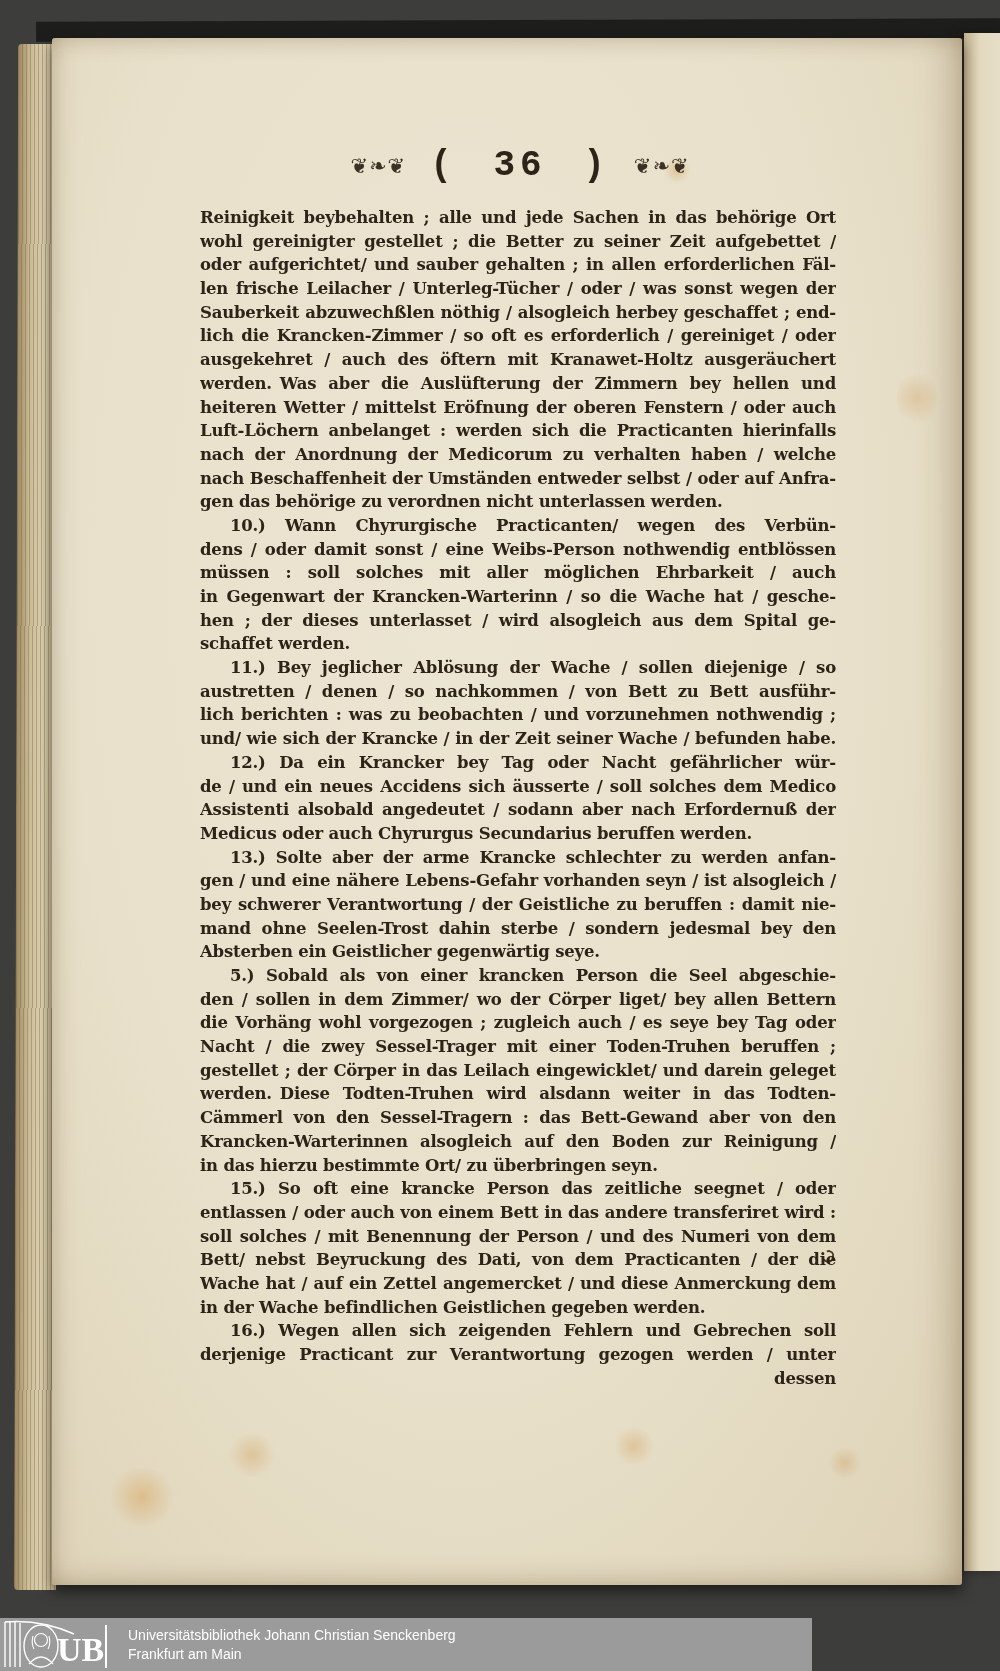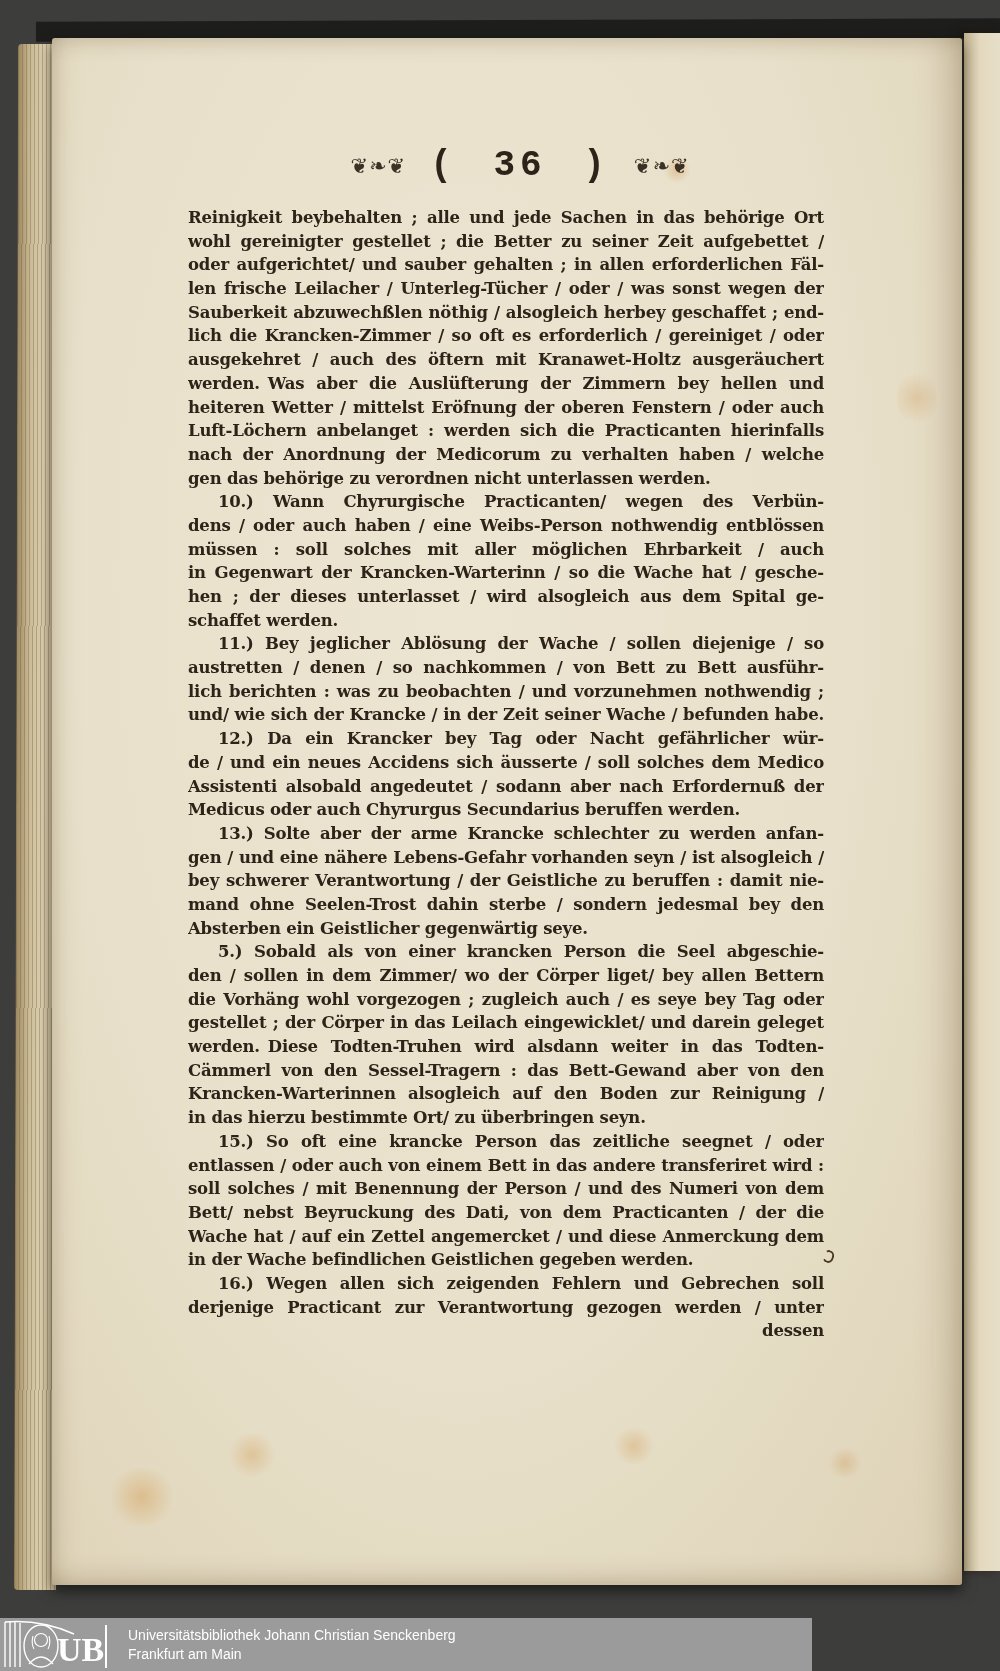--- a/index.html
+++ b/index.html
@@ -58,21 +58,21 @@
   }
   .ornament{
     font-family:"DejaVu Sans", sans-serif;
     font-size:21px;letter-spacing:1px;line-height:1;opacity:.92;
   }
   .pagenum{
     font-family:Liberation Mono, monospace;
     font-size:36px;font-weight:bold;letter-spacing:5px;word-spacing:10px;line-height:1;
   }
   .text-block{
-    position:absolute;left:136px;top:168px;width:636px;
+    position:absolute;left:148px;top:168px;width:636px;
     font-family:"DejaVu Serif","Liberation Serif",serif;
     font-weight:bold;font-size:16.5px;letter-spacing:-0.2px;
     color:var(--ink,#2d2318);
   }
   .line{
     height:23.7px;line-height:23.7px;overflow:hidden;
     text-align:justify;text-align-last:justify;
   }
   .line.a-l{text-align-last:left;}
   .line.a-r{text-align-last:right;}
@@ -116,43 +116,45 @@
       <div class="line a-j">wohl gereinigter gestellet ; die Better zu seiner Zeit aufgebettet /</div>
       <div class="line a-j">oder aufgerichtet/ und sauber gehalten ; in allen erforderlichen Fäl-</div>
       <div class="line a-j">len frische Leilacher / Unterleg-Tücher / oder / was sonst wegen der</div>
       <div class="line a-j">Sauberkeit abzuwechßlen nöthig / alsogleich herbey geschaffet ; end-</div>
       <div class="line a-j">lich die Krancken-Zimmer / so oft es erforderlich / gereiniget / oder</div>
       <div class="line a-j">ausgekehret / auch des öftern mit Kranawet-Holtz ausgeräuchert</div>
       <div class="line a-j">werden. Was aber die Auslüfterung der Zimmern bey hellen und</div>
       <div class="line a-j">heiteren Wetter / mittelst Eröfnung der oberen Fenstern / oder auch</div>
       <div class="line a-j">Luft-Löchern anbelanget : werden sich die Practicanten hierinfalls</div>
       <div class="line a-j">nach der Anordnung der Medicorum zu verhalten haben / welche</div>
+      <div class="line a-j">nach Beschaffenheit der Umständen entweder selbst / oder auf Anfra-</div>
       <div class="line a-l">gen das behörige zu verordnen nicht unterlassen werden.</div>
       <div class="line a-j ind">10.) Wann Chyrurgische Practicanten/ wegen des Verbün-</div>
-      <div class="line a-j">dens / oder auch haben / eine Weibs-Person nothwendig entblössen</div>
+      <div class="line a-j">dens / oder damit sonst / eine Weibs-Person nothwendig entblössen</div>
       <div class="line a-j">müssen : soll solches mit aller möglichen Ehrbarkeit / auch jedesmahl</div>
       <div class="line a-j">in Gegenwart der Krancken-Warterinn / so die Wache hat / gesche-</div>
       <div class="line a-j">hen ; der dieses unterlasset / wird alsogleich aus dem Spital ge-</div>
       <div class="line a-l">schaffet werden.</div>
       <div class="line a-j ind">11.) Bey jeglicher Ablösung der Wache / sollen diejenige / so</div>
       <div class="line a-j">austretten / denen / so nachkommen / von Bett zu Bett ausführ-</div>
       <div class="line a-j">lich berichten : was zu beobachten / und vorzunehmen nothwendig ;</div>
       <div class="line a-j">und/ wie sich der Krancke / in der Zeit seiner Wache / befunden habe.</div>
       <div class="line a-j ind">12.) Da ein Krancker bey Tag oder Nacht gefährlicher wür-</div>
       <div class="line a-j">de / und ein neues Accidens sich äusserte / soll solches dem Medico</div>
       <div class="line a-j">Assistenti alsobald angedeutet / sodann aber nach Erfordernuß der</div>
       <div class="line a-l">Medicus oder auch Chyrurgus Secundarius beruffen werden.</div>
       <div class="line a-j ind">13.) Solte aber der arme Krancke schlechter zu werden anfan-</div>
       <div class="line a-j">gen / und eine nähere Lebens-Gefahr vorhanden seyn / ist alsogleich /</div>
       <div class="line a-j">bey schwerer Verantwortung / der Geistliche zu beruffen : damit nie-</div>
       <div class="line a-j">mand ohne Seelen-Trost dahin sterbe / sondern jedesmal bey den</div>
       <div class="line a-l">Absterben ein Geistlicher gegenwärtig seye.</div>
       <div class="line a-j ind">5.) Sobald als von einer krancken Person die Seel abgeschie-</div>
       <div class="line a-j">den / sollen in dem Zimmer/ wo der Cörper liget/ bey allen Bettern</div>
       <div class="line a-j">die Vorhäng wohl vorgezogen ; zugleich auch / es seye bey Tag oder</div>
+      <div class="line a-j">Nacht / die zwey Sessel-Trager mit einer Toden-Truhen beruffen ;</div>
       <div class="line a-j">gestellet ; der Cörper in das Leilach eingewicklet/ und darein geleget</div>
       <div class="line a-j">werden. Diese Todten-Truhen wird alsdann weiter in das Todten-</div>
       <div class="line a-j">Cämmerl von den Sessel-Tragern : das Bett-Gewand aber von den</div>
       <div class="line a-j">Krancken-Warterinnen alsogleich auf den Boden zur Reinigung /</div>
       <div class="line a-l">in das hierzu bestimmte Ort/ zu überbringen seyn.</div>
       <div class="line a-j ind">15.) So oft eine krancke Person das zeitliche seegnet / oder</div>
       <div class="line a-j">entlassen / oder auch von einem Bett in das andere transferiret wird :</div>
       <div class="line a-j">soll solches / mit Benennung der Person / und des Numeri von dem</div>
       <div class="line a-j">Bett/ nebst Beyruckung des Dati, von dem Practicanten / der die</div>
       <div class="line a-j">Wache hat / auf ein Zettel angemercket / und diese Anmerckung dem</div>

